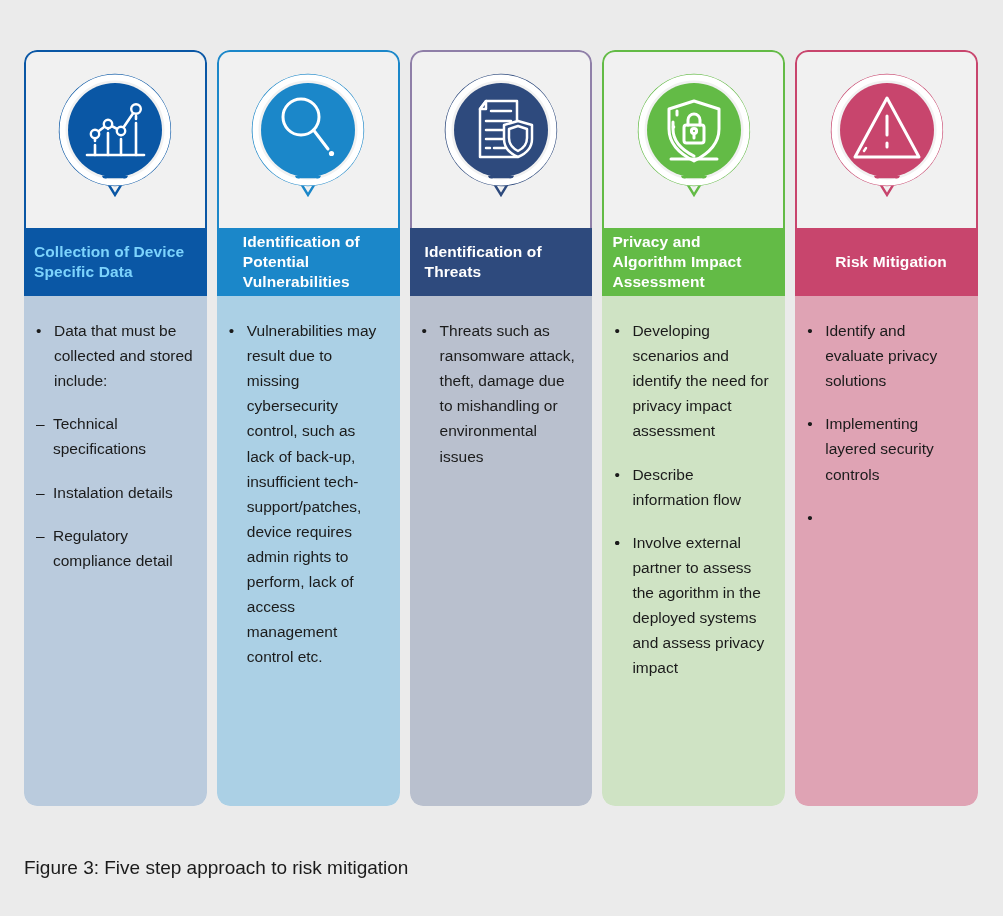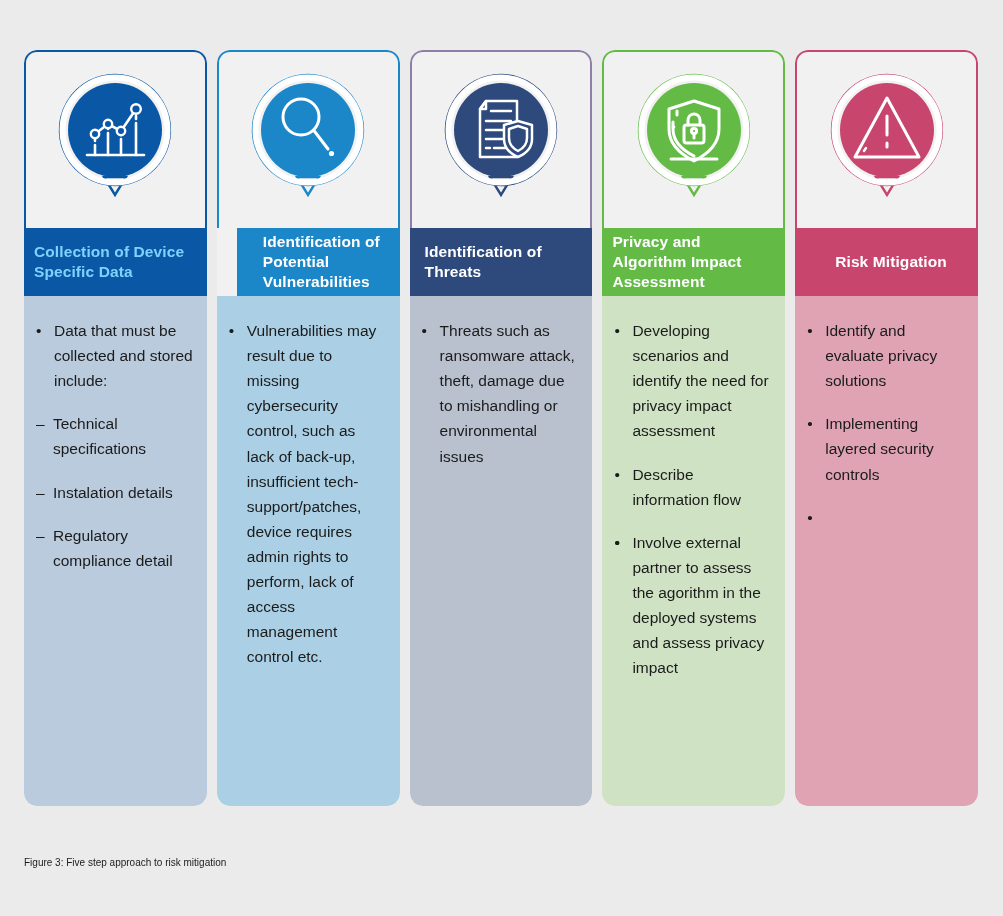--- a/index.html
+++ b/index.html
@@ -70,21 +70,21 @@
     display: flex;
     align-items: center;
     color: #ffffff;
     font-weight: bold;
     font-size: 15.5px;
     line-height: 1.28;
     letter-spacing: 0.1px;
     padding: 0 12px 0 10px;
   }
   .card-header.indent { padding-left: 40px; }
-  .card-header.indent-sm { padding-left: 26px; margin-left: 20px; }
+  .card-header.indent-sm { padding-left: 26px; }
 
   .card-body {
     flex: 1 1 auto;
     padding: 22px 14px 14px 12px;
     border-bottom-left-radius: 13px;
     border-bottom-right-radius: 13px;
   }
 
   ul.bullets {
     list-style: none;
@@ -108,21 +108,21 @@
     font-size: 15.5px;
   }
   ul.bullets li.dash { padding-left: 17px; }
   ul.bullets li.dash .marker { font-size: 15.5px; }
 
   
   .caption {
     position: absolute;
     left: 24px;
     top: 857px;
-    font-size: 10px;
+    font-size: 19px;
     color: #1b1b1b;
     white-space: nowrap;
   }
 </style>
 </head>
 <body style="background: rgb(235, 235, 235);">
 
 <div id="figure-root">
 
   <div class="cards">

